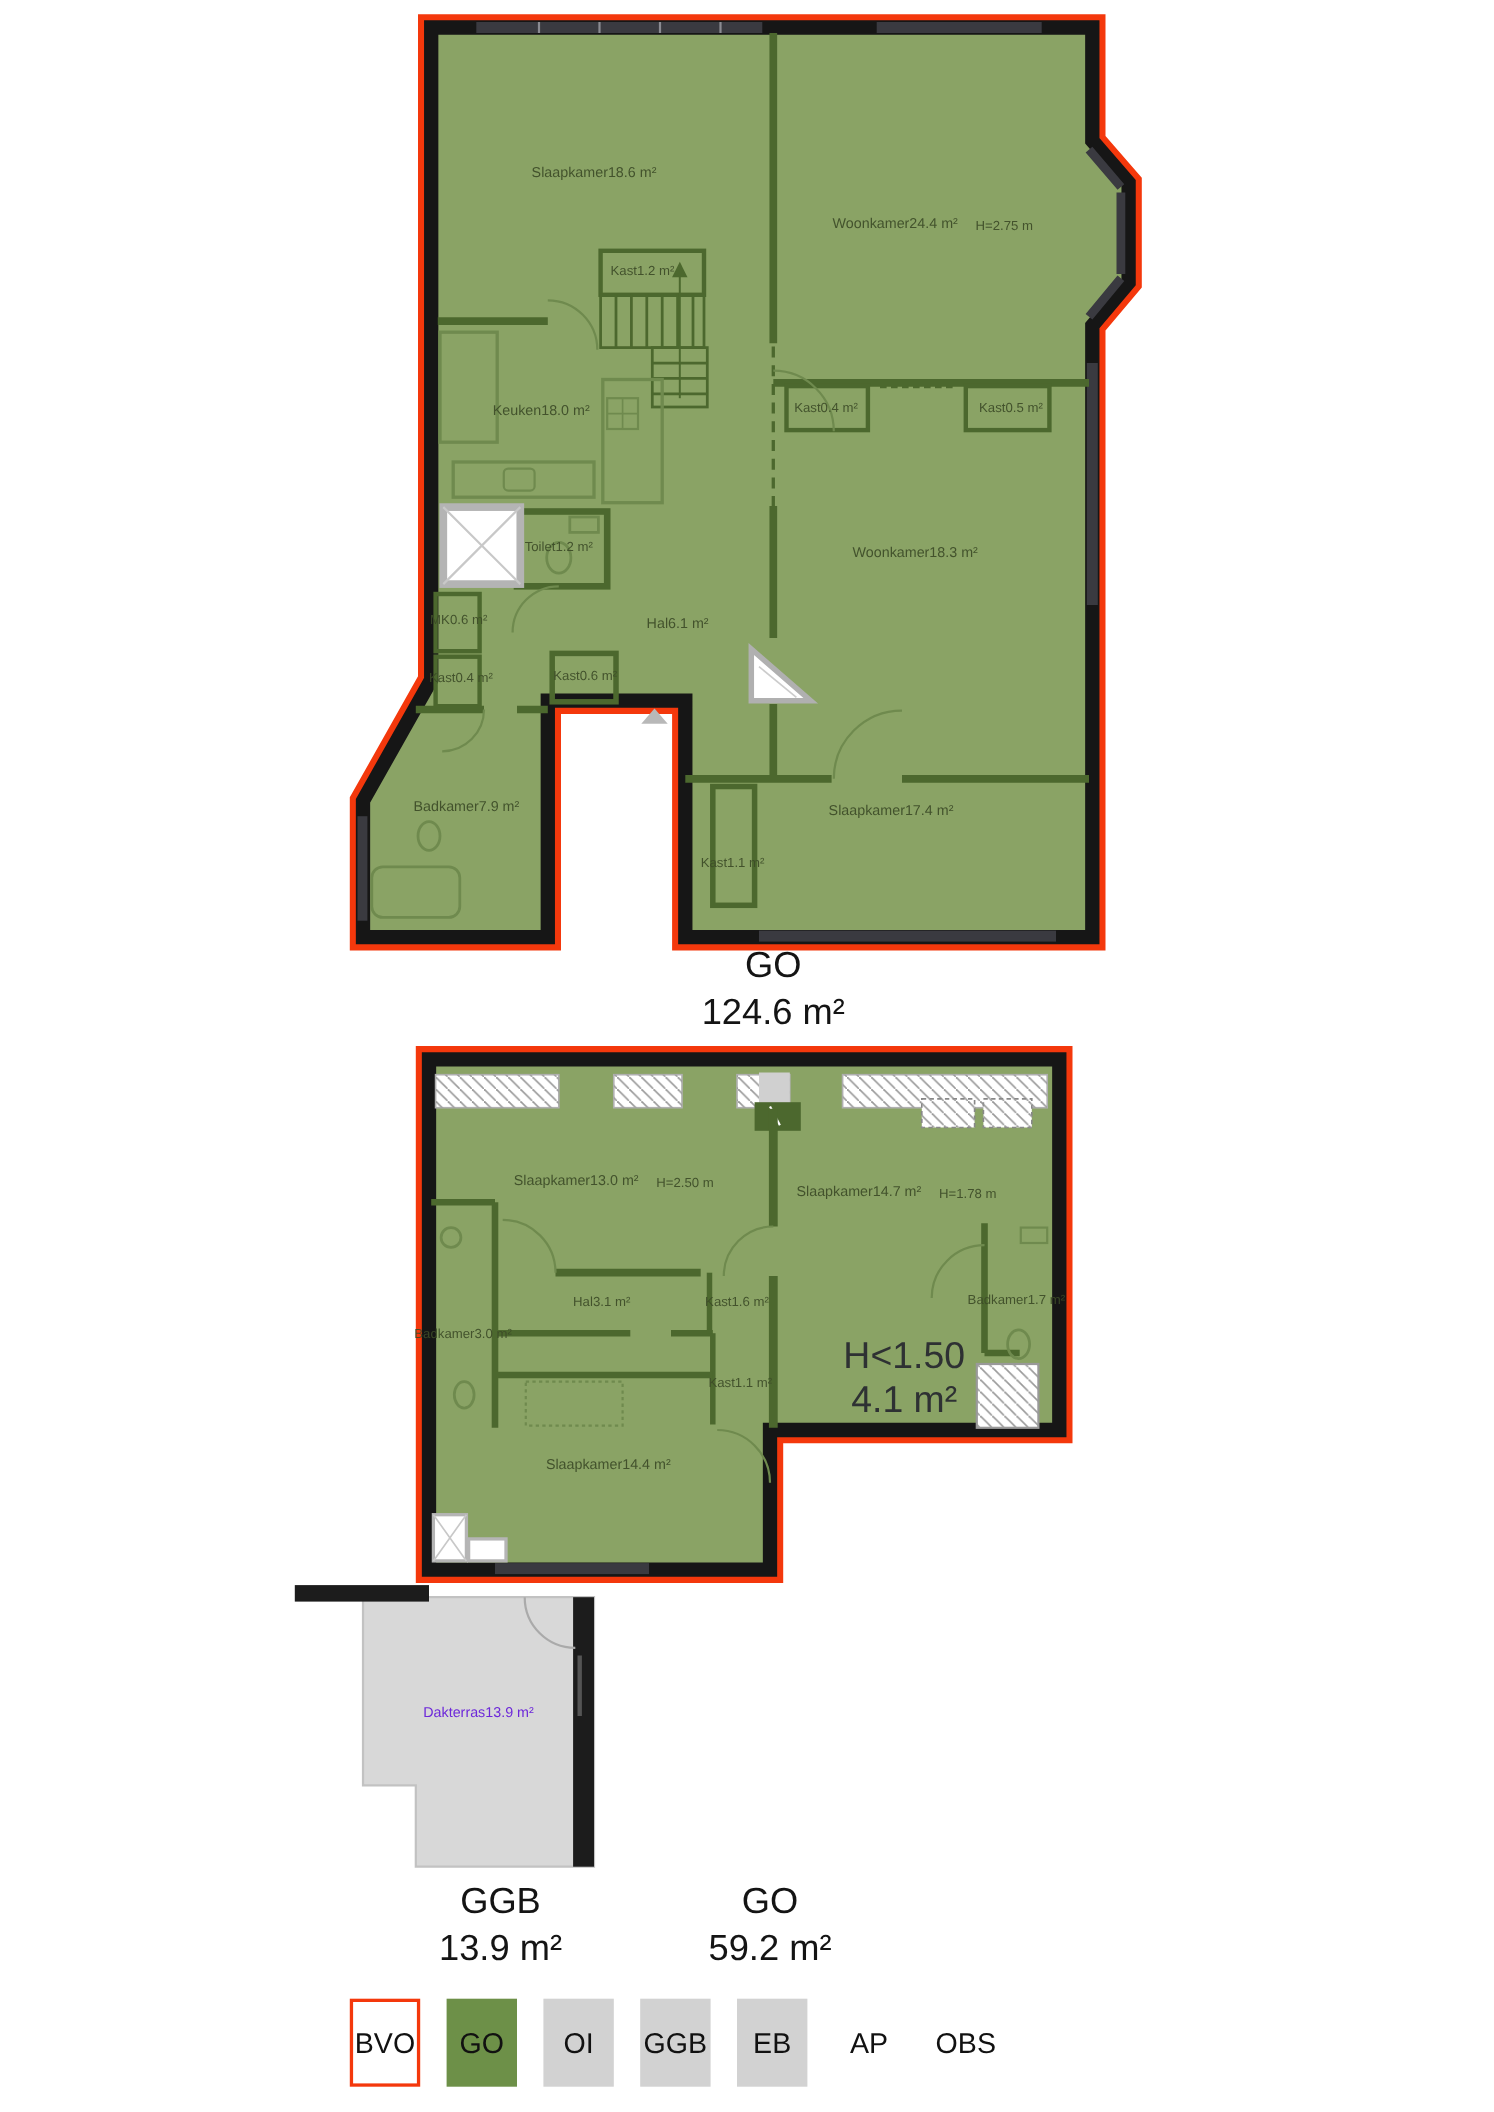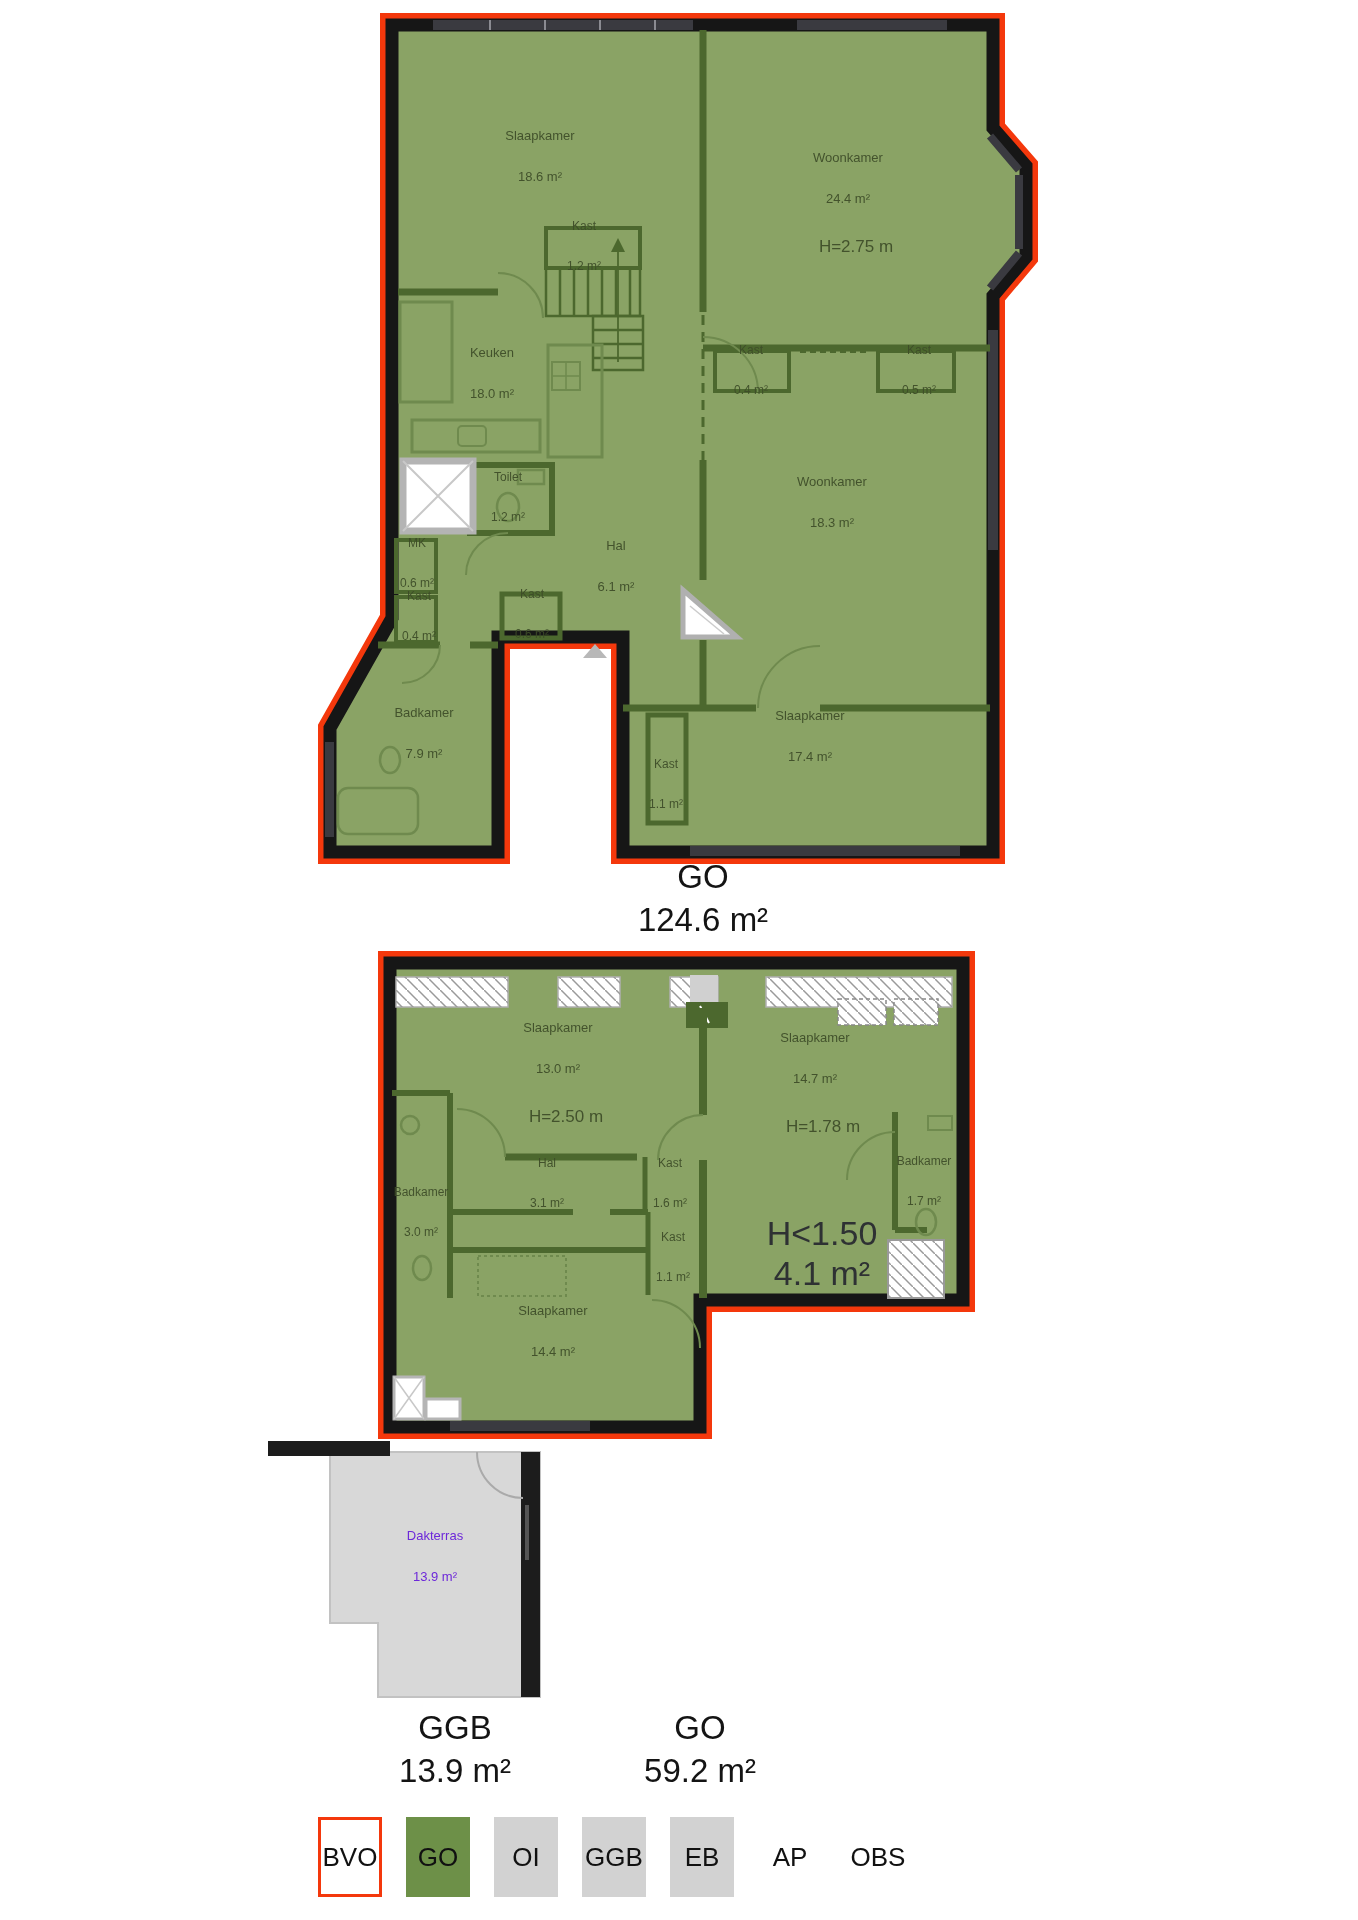--- a/index.html
+++ b/index.html
@@ -1,24 +1,24 @@
 <!DOCTYPE html>
 <html><head>
 <meta charset="utf-8">
 <style>
   html,body{margin:0;padding:0;background:#ffffff;}
   .page{position:relative;width:1358px;height:1920px;background:#ffffff;overflow:hidden;
         font-family:"Liberation Sans",sans-serif;}
   .plan-svg{position:absolute;left:0;top:0;}
-  .room-label{position:absolute;transform:translate(-50%,-50%);display:flex;flex-direction:column;
+  .room-label{position:absolute;transform:translate(-50%,-50%);display:flex;flex-direction:row;
               align-items:center;text-align:center;color:#3d4c28;font-size:13px;line-height:1.3;
-              white-space:nowrap;opacity:.92;gap:24px;}
+              white-space:nowrap;opacity:.92;}
   .room-label.small{font-size:12px;text-align:right;}
   .room-label.gray{color:#6d28d9;opacity:1;}
-  .room-label .rheight{margin-top:4px;font-size:17px;margin-left:16px;}
+  .room-label .rheight{margin-top:4px;font-size:12px;margin-left:16px;}
   .h-annotation{position:absolute;transform:translate(-50%,-50%);display:flex;flex-direction:column;
                 text-align:center;color:#2e3133;font-size:34px;line-height:1.18;
                 white-space:nowrap;}
   .area-label{position:absolute;transform:translate(-50%,-50%);display:flex;flex-direction:column;
               align-items:center;text-align:center;color:#141414;font-size:33px;line-height:1.3;
               white-space:nowrap;}
   .legend{position:absolute;left:318px;top:1817px;display:flex;gap:24px;}
   .legend-item{width:64px;height:80px;display:flex;align-items:center;justify-content:center;
                font-size:26px;color:#111;box-sizing:border-box;}
   .legend-item.bvo{background:#ffffff;border:3px solid #f4380c;}

